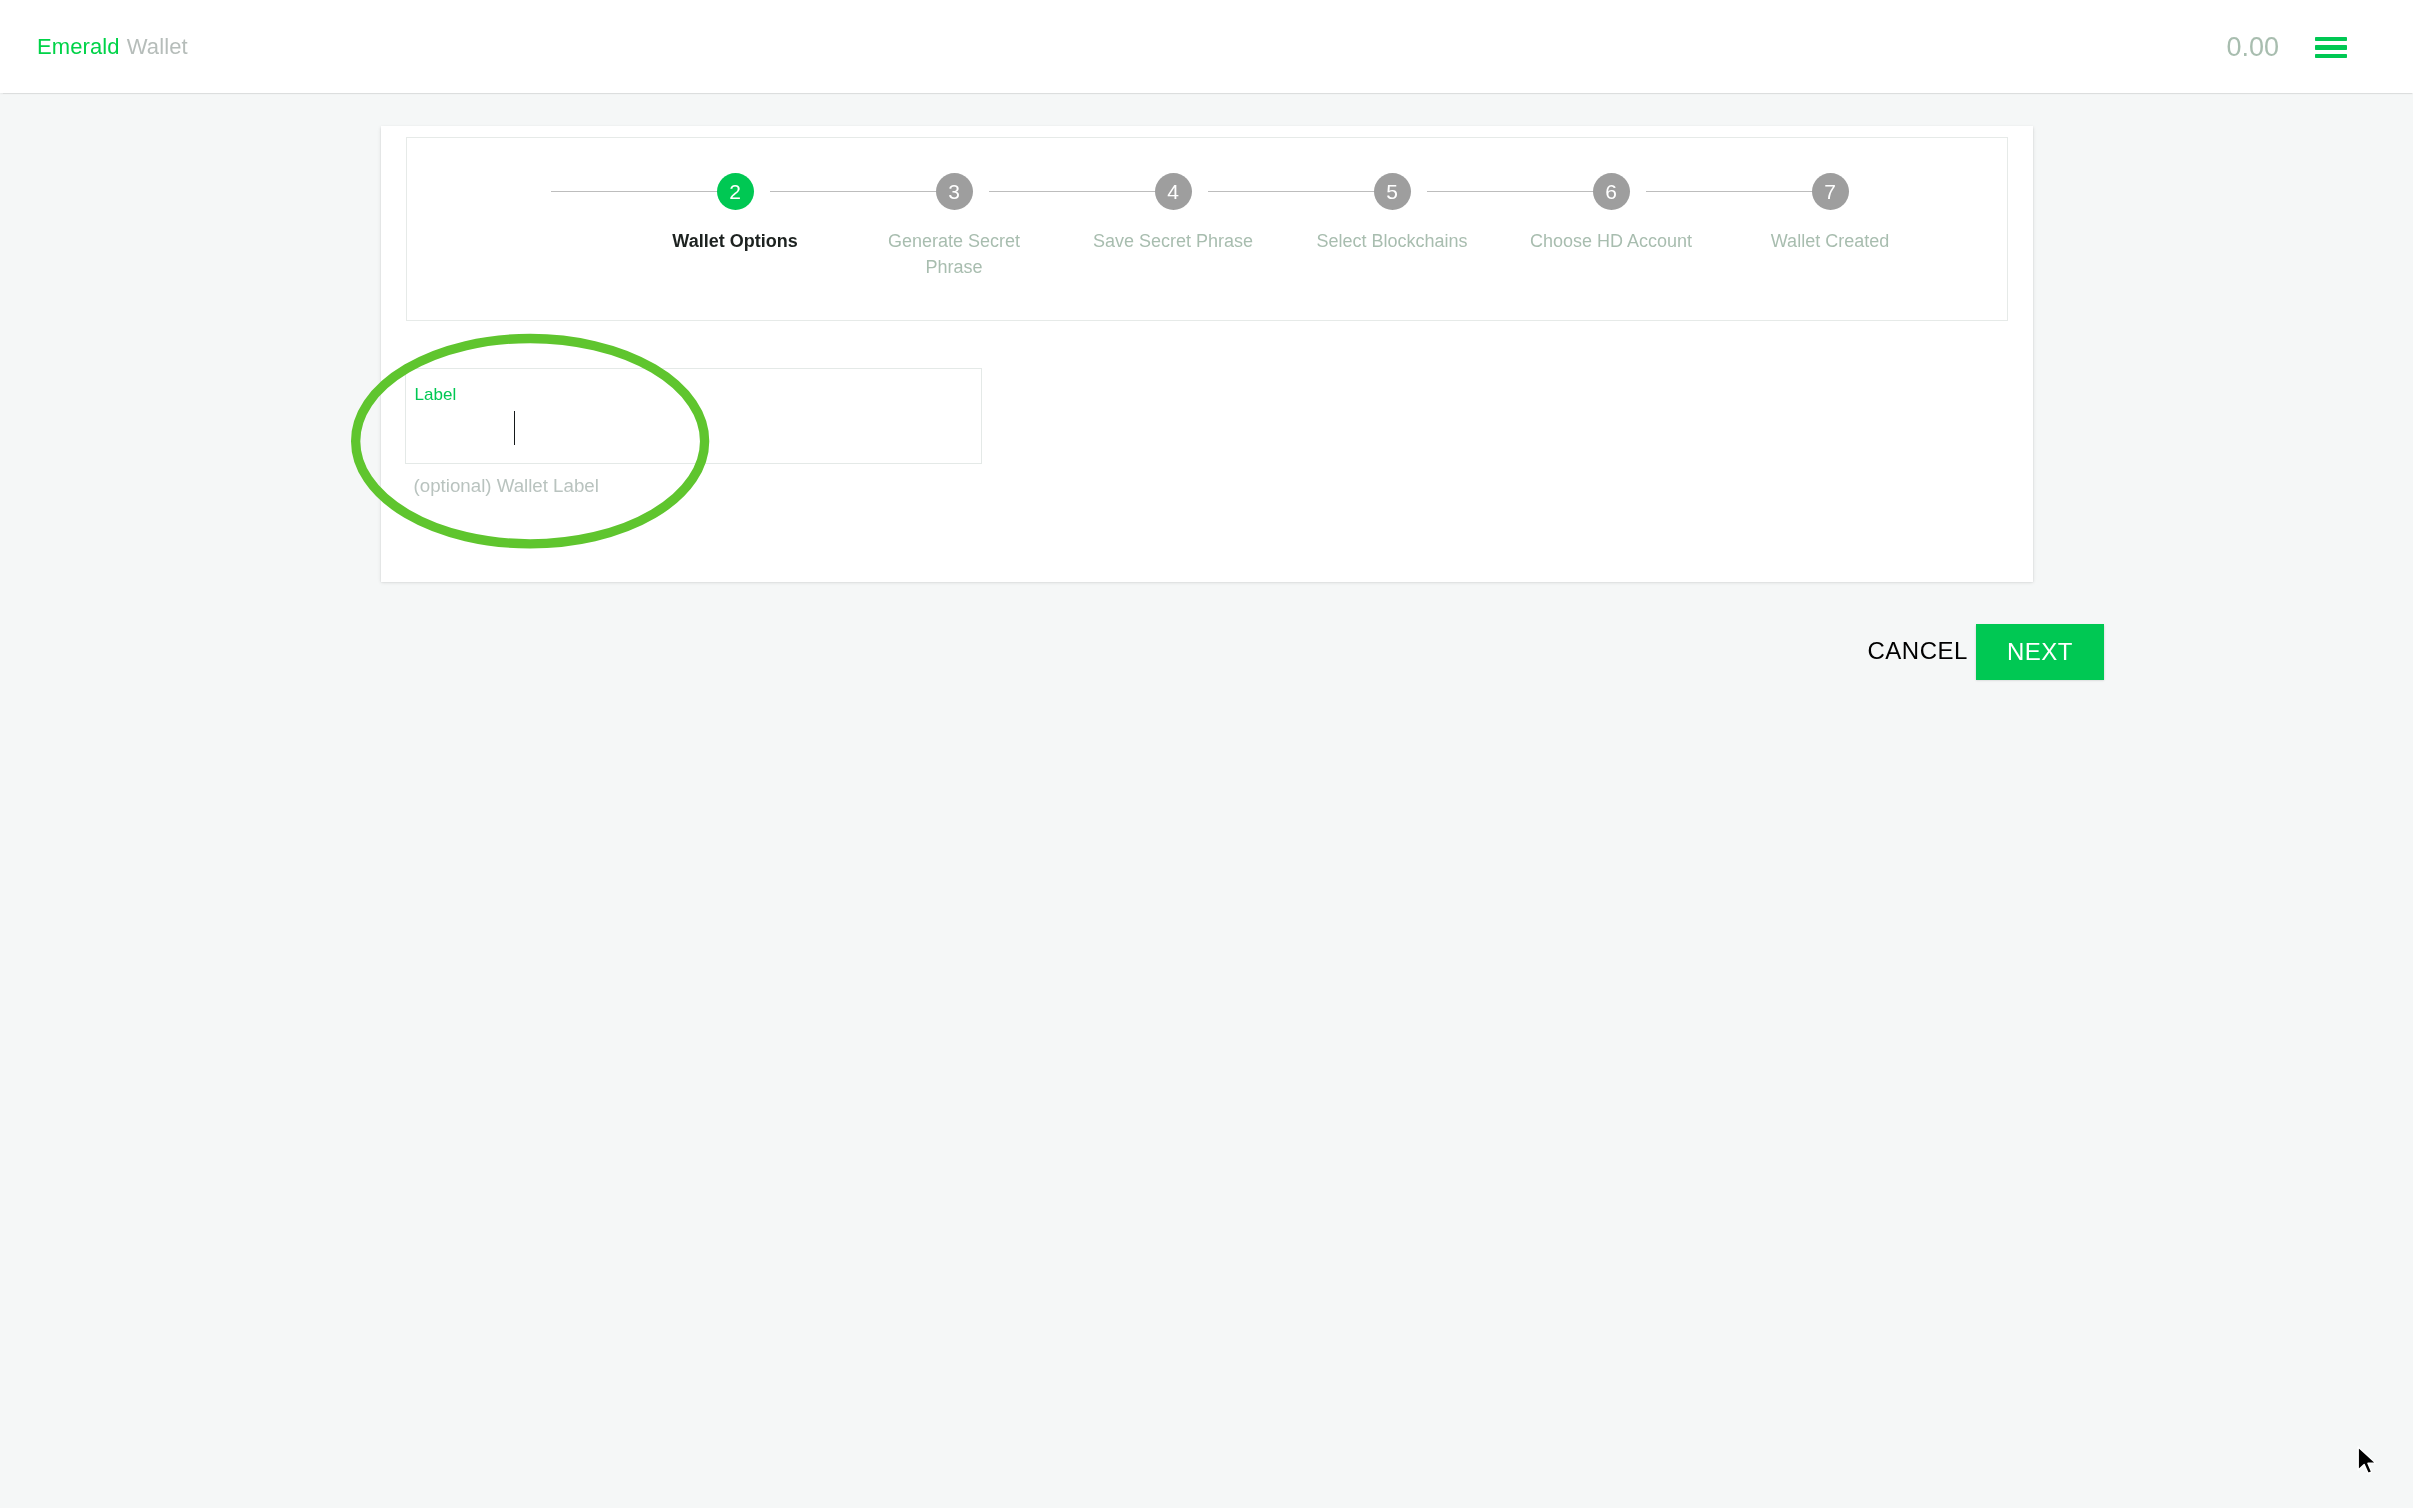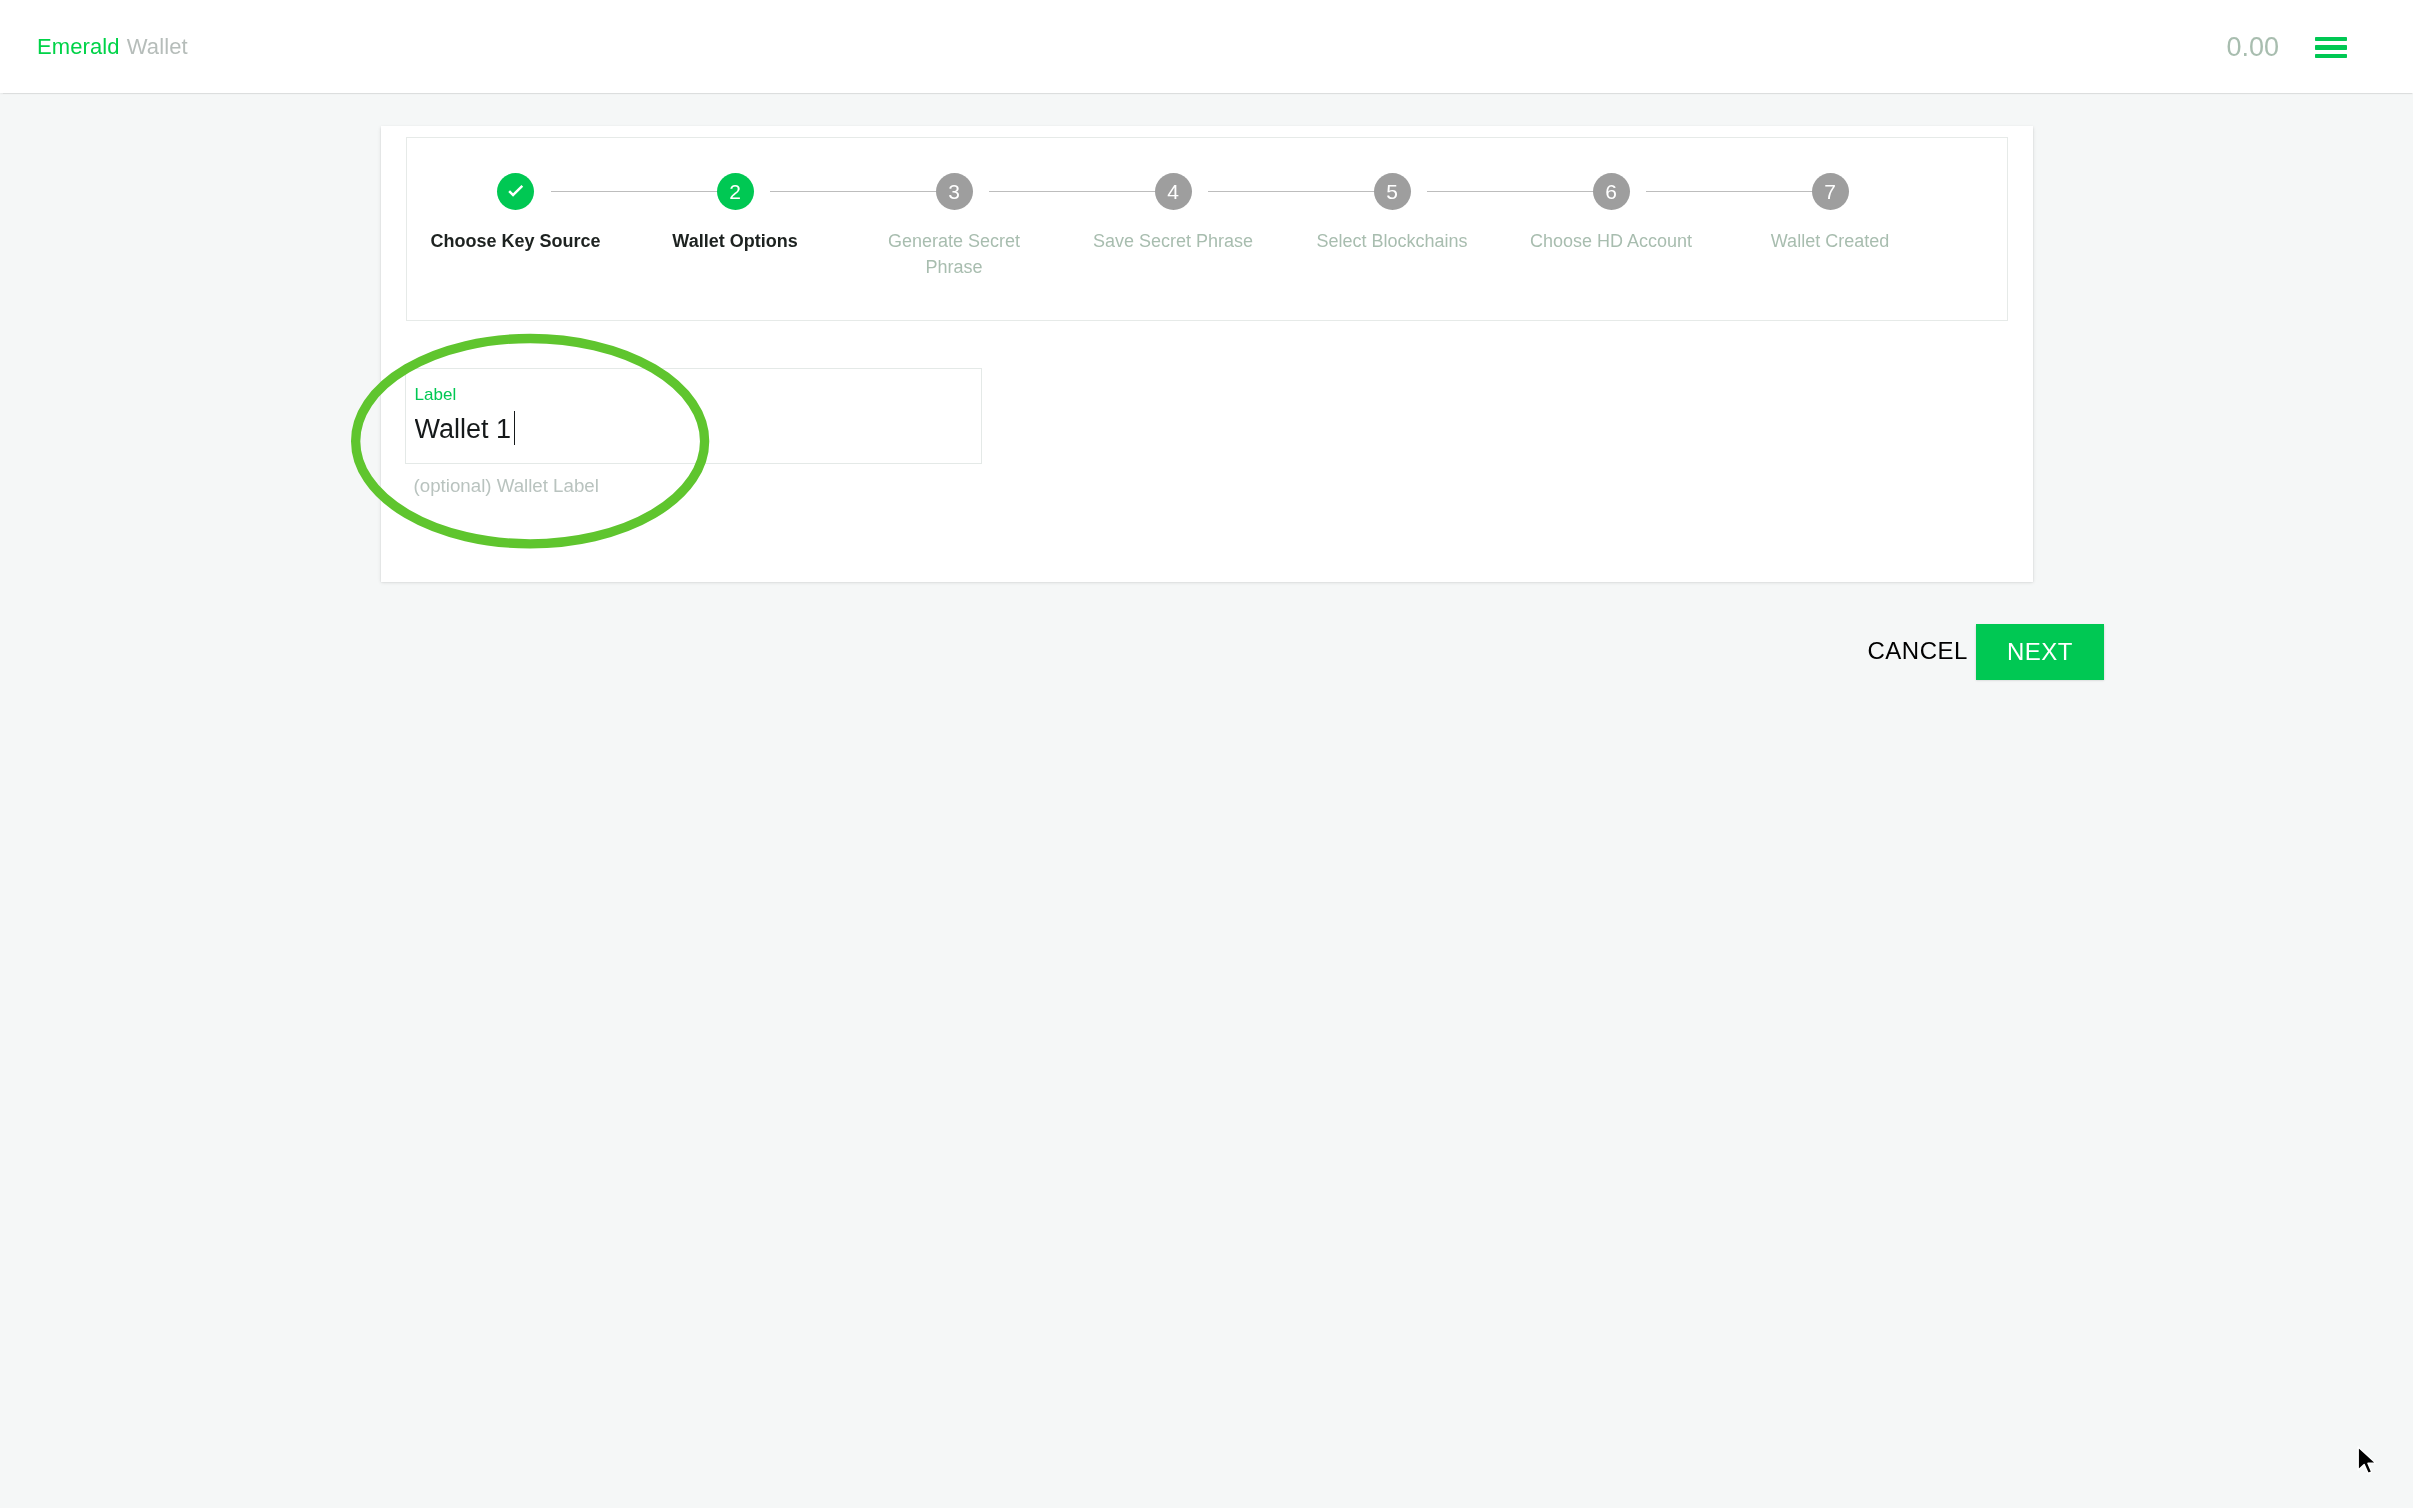--- a/index.html
+++ b/index.html
@@ -174,28 +174,20 @@
 
   <div id="stepper">
 
     <div class="connector" style="left:144px; width:167px;"></div>
     <div class="connector" style="left:363px; width:167px;"></div>
     <div class="connector" style="left:582px; width:167px;"></div>
     <div class="connector" style="left:801px; width:167px;"></div>
     <div class="connector" style="left:1020px; width:167px;"></div>
     <div class="connector" style="left:1239px; width:167px;"></div>
 
-    <div class="step done" style="left:-6.5px;">
-      <div class="step-circle">
-        <svg class="step-check" viewBox="0 0 24 24">
-          <path d="M20.3 6.3 9 17.6 3.7 12.3l1.9-1.9 3.4 3.4 9.4-9.4z" fill="#ffffff"></path>
-        </svg>
-      </div>
-      <div class="step-label">Choose Key Source</div>
-    </div>
 
     <div class="step active" style="left:213px;">
       <div class="step-circle">2</div>
       <div class="step-label">Wallet Options</div>
     </div>
 
     <div class="step" style="left:432px;">
       <div class="step-circle">3</div>
       <div class="step-label" style="width:144px;">Generate Secret Phrase</div>
     </div>
@@ -217,21 +209,20 @@
 
     <div class="step" style="left:1308px;">
       <div class="step-circle">7</div>
       <div class="step-label">Wallet Created</div>
     </div>
   </div>
 
   <div id="label-field-wrap">
     <div id="label-input-box">
       <div id="label-caption">Label</div>
-      <input id="label-input" type="text" value="Wallet 1" style="">
       <div id="label-caret"></div>
     </div>
     <div id="label-helper">(optional) Wallet Label</div>
   </div>
 
   <button id="cancel-button">CANCEL</button>
   <button id="next-button">NEXT</button>
 </div>
 
 <svg id="annotation-ellipse" viewBox="0 0 505 305">

